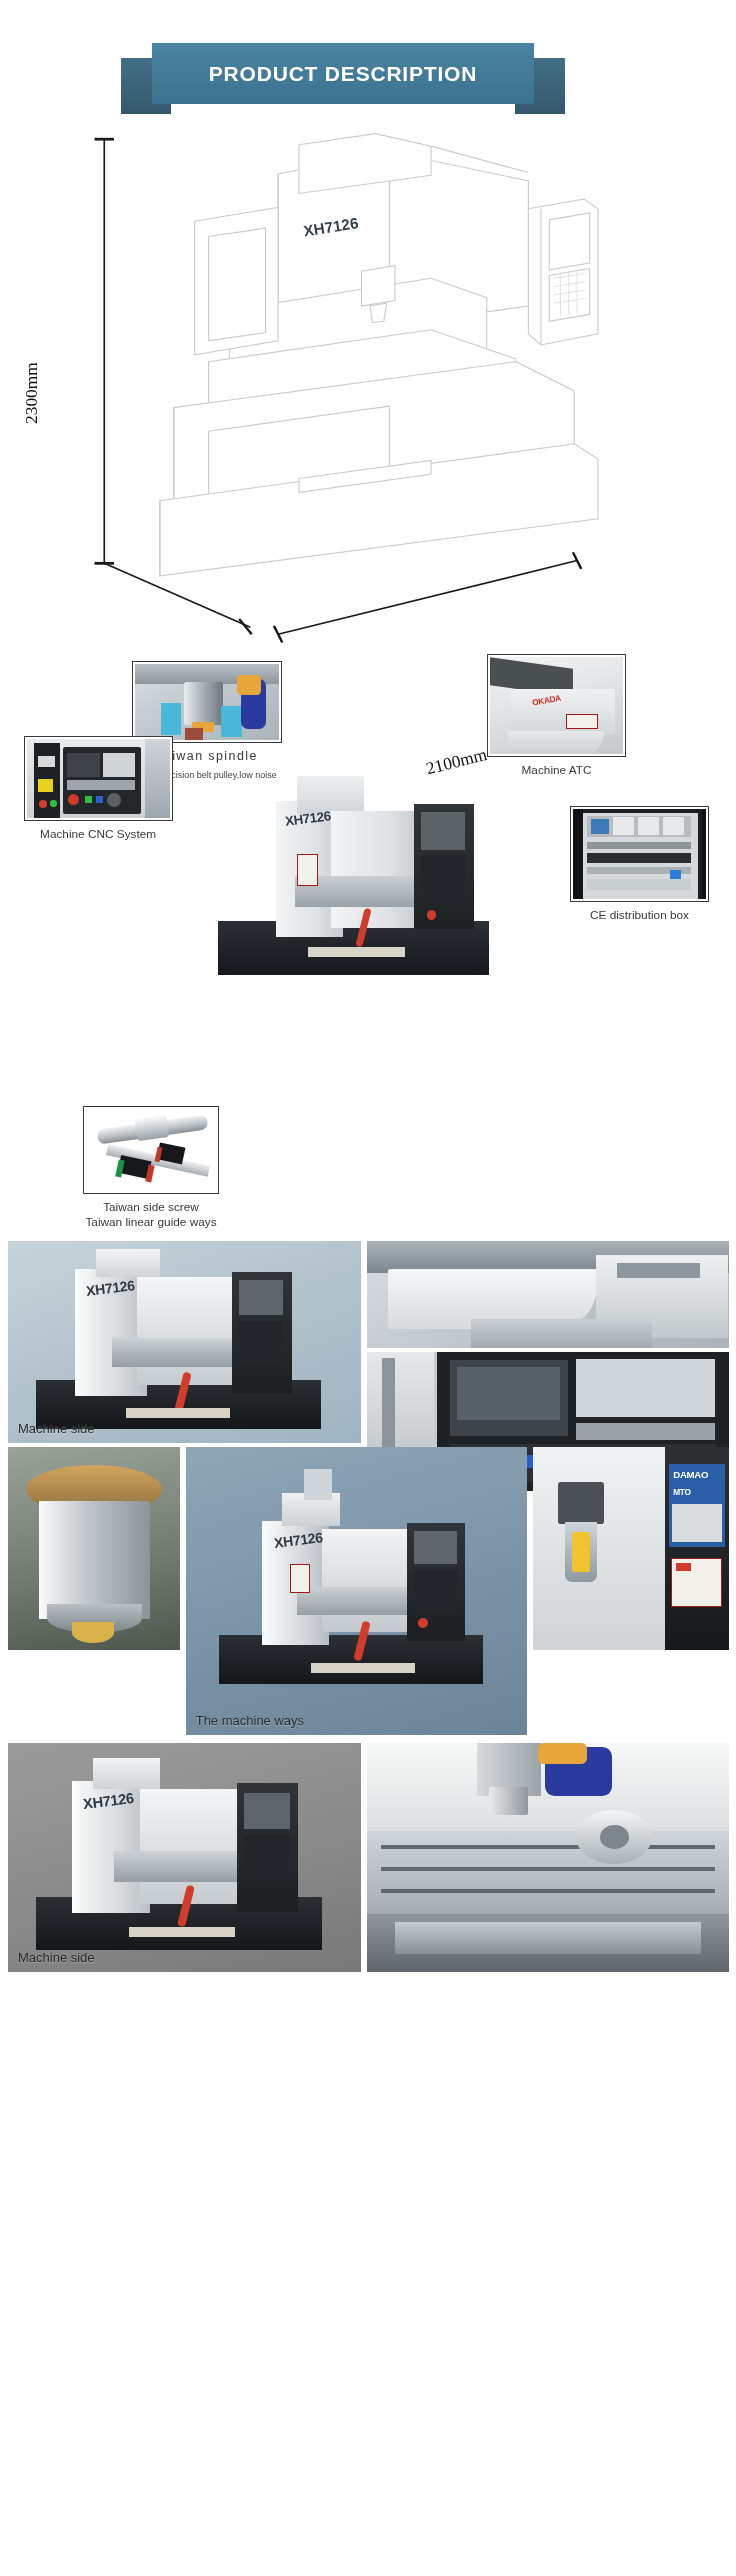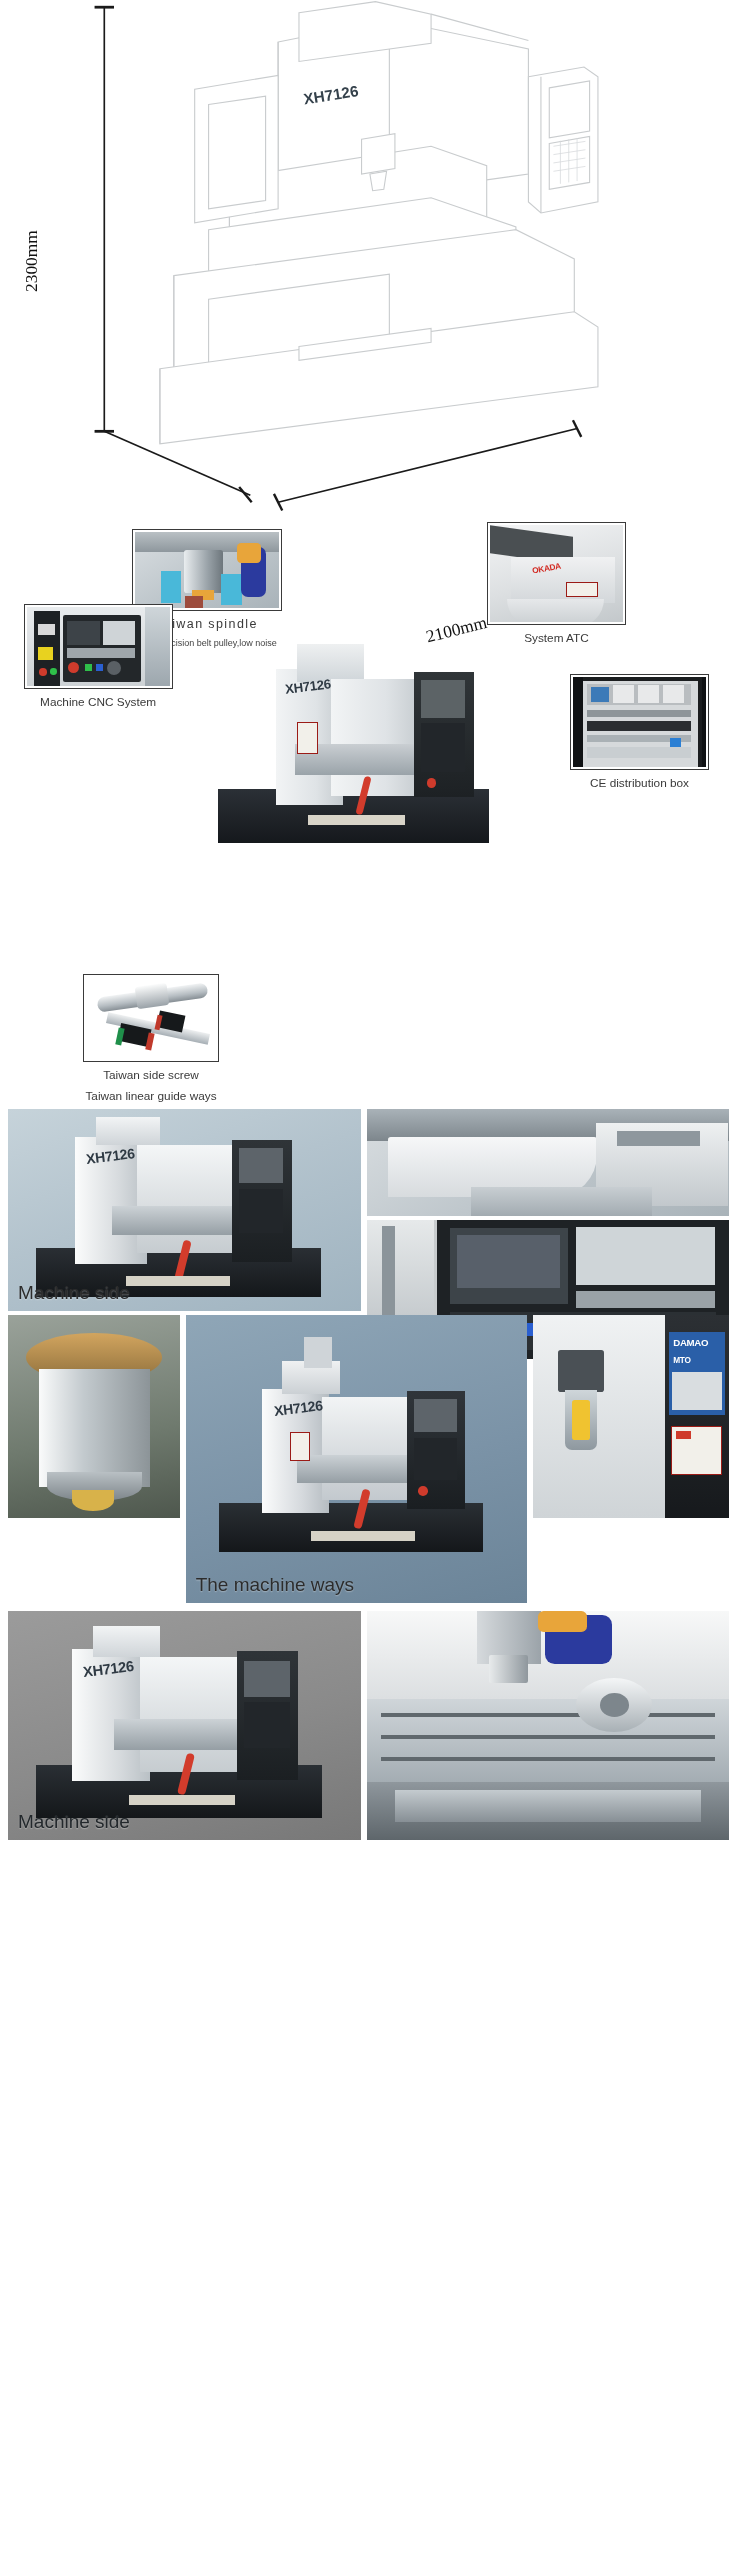--- a/index.html
+++ b/index.html
@@ -60,21 +60,21 @@
     margin-top: 5.6px; line-height: 1.25; font-weight: 300;
   }
   .fcap.spaced { letter-spacing: 1.4px; font-size: 12.5px; }
   .fsub { font-size: 9px; color: #444; line-height: 1.3; }
 
   
   .gallery { position: relative; }
   .gcell { position: absolute; overflow: hidden; }
   .glabel {
     position: absolute; left: 9.7px; bottom: 7px;
-    font-size: 19px; color: #2c2c2c; font-weight: 300;
+    font-size: 13px; color: #2c2c2c; font-weight: 300;
     text-shadow: 0 0.7px 1.4px rgba(255,255,255,.35);
   }
   .glabel.dark { color: #23282c; }
 
   
   .ph { position: absolute; }
   .bluebg { background: linear-gradient(160deg,#c6d3da 0%,#b3c3cd 45%,#9fb3c0 100%); }
   .steelbg { background: linear-gradient(150deg,#d9dee1 0%,#bfc7cc 50%,#a9b3b9 100%); }
 
   
@@ -88,20 +88,29 @@
     font-family:"Liberation Sans",sans-serif;
   }
   .m-red { background:#cf3b2c; }
   .m-plate{ background:#f2f0ea; border:0.7px solid #9b1b16; }
 </style>
 </head>
 <body>
 
 <div class="page">
 
+  <div class="header-wrap">
+    <div class="ribbon">
+      <div class="ribbon-tail left"></div>
+      <div class="ribbon-tail right"></div>
+      <div class="ribbon-main">
+        <span class="ribbon-title">PRODUCT DESCRIPTION</span>
+      </div>
+    </div>
+  </div>
 
   <div class="dim-section">
     <svg class="dim-svg" width="737" height="515" viewBox="0 0 1060 740">
       <g stroke="#1a1a1a" stroke-width="2.4" fill="none" stroke-linecap="butt">
 
         <line x1="150" y1="10" x2="150" y2="620"></line>
         <line x1="136" y1="10" x2="164" y2="10" stroke-width="4"></line>
         <line x1="136" y1="620" x2="164" y2="620" stroke-width="4"></line>
 
         <line x1="150" y1="620" x2="360" y2="712"></line>
@@ -218,21 +227,21 @@
           <div class="ph" style="left:0;top:5.6px;width:83px;height:28px;background:#4a4f52;
                       transform:skewY(8deg);"></div>
           <div class="ph" style="left:21px;top:32px;width:104px;height:46px;
                       background:linear-gradient(180deg,#f0f1f2,#d3d7da);"></div>
           <div class="ph" style="left:16.7px;top:74px;width:97px;height:28px;
                       background:linear-gradient(180deg,#e6e8ea,#c8cdd0);border-radius:0 0 28px 28px;"></div>
           <div class="m-badge" style="left:42px;top:38px;color:#d22a22;font-size:8.3px;transform:rotate(-10deg);">OKADA</div>
           <div class="ph m-plate" style="left:76px;top:57px;width:32px;height:15.3px;"></div>
         </div>
       </div>
-      <div class="fcap">System ATC</div>
+      <div class="fcap">Machine ATC</div>
     </div>
 
     <div class="fcard" style="left:23.6px;top:89px;width:149px;">
       <div class="fbox" style="height:85px;">
         <div class="fimg" style="background:linear-gradient(180deg,#e9ecee,#cdd2d5);">
           <div class="ph" style="left:7px;top:4.2px;width:26.4px;height:75px;background:#1d2124;">
             <div class="ph" style="left:4.2px;top:12.5px;width:16.7px;height:11px;background:#d9d9d9;"></div>
             <div class="ph" style="left:4.2px;top:36px;width:15.3px;height:12.5px;background:#e8d21f;"></div>
             <div class="ph m-red" style="left:5.6px;top:57px;width:7.6px;height:7.6px;border-radius:50%;"></div>
             <div class="ph" style="left:16.7px;top:57px;width:6.3px;height:6.3px;border-radius:50%;background:#2fbf4a;"></div>
@@ -285,21 +294,21 @@
           <div class="ph" style="left:19.5px;top:46px;width:104px;height:11px;
                       background:linear-gradient(180deg,#eef0f1,#a7afb5);transform:rotate(12deg);"></div>
           <div class="ph" style="left:33px;top:49px;width:31px;height:18px;background:#16191b;transform:rotate(12deg);"></div>
           <div class="ph" style="left:31px;top:51px;width:5.6px;height:16.7px;background:#1f8f4a;transform:rotate(12deg);"></div>
           <div class="ph" style="left:61px;top:56px;width:5.6px;height:16.7px;background:#c0392b;transform:rotate(12deg);"></div>
           <div class="ph" style="left:72px;top:36px;width:26.4px;height:16.7px;background:#16191b;transform:rotate(12deg);"></div>
           <div class="ph" style="left:70px;top:38px;width:4.9px;height:15.3px;background:#c0392b;transform:rotate(12deg);"></div>
         </div>
       </div>
       <div class="fcap">Taiwan side screw</div>
-      <div class="fcap" style="margin-top:7px;">Taiwan linear guide ways</div>
+      <div class="fcap" style="margin-top:1px;">Taiwan linear guide ways</div>
     </div>
 
   </div>
 
   <div class="gallery" style="height:1335px;">
 
     <div class="gcell bluebg" style="left:8.3px;top:0;width:353px;height:202px;">
       <div class="ph" style="left:28px;top:139px;width:285px;height:49px;background:linear-gradient(180deg,#2a2f34,#14171a);"></div>
       <div class="ph" style="left:67px;top:28px;width:72px;height:127px;background:linear-gradient(90deg,#fbfcfc,#d7dbde 60%,#b9c0c5);"></div>
       <div class="ph" style="left:88px;top:8.3px;width:64px;height:28px;background:linear-gradient(180deg,#f2f4f5,#cfd4d8);"></div>

